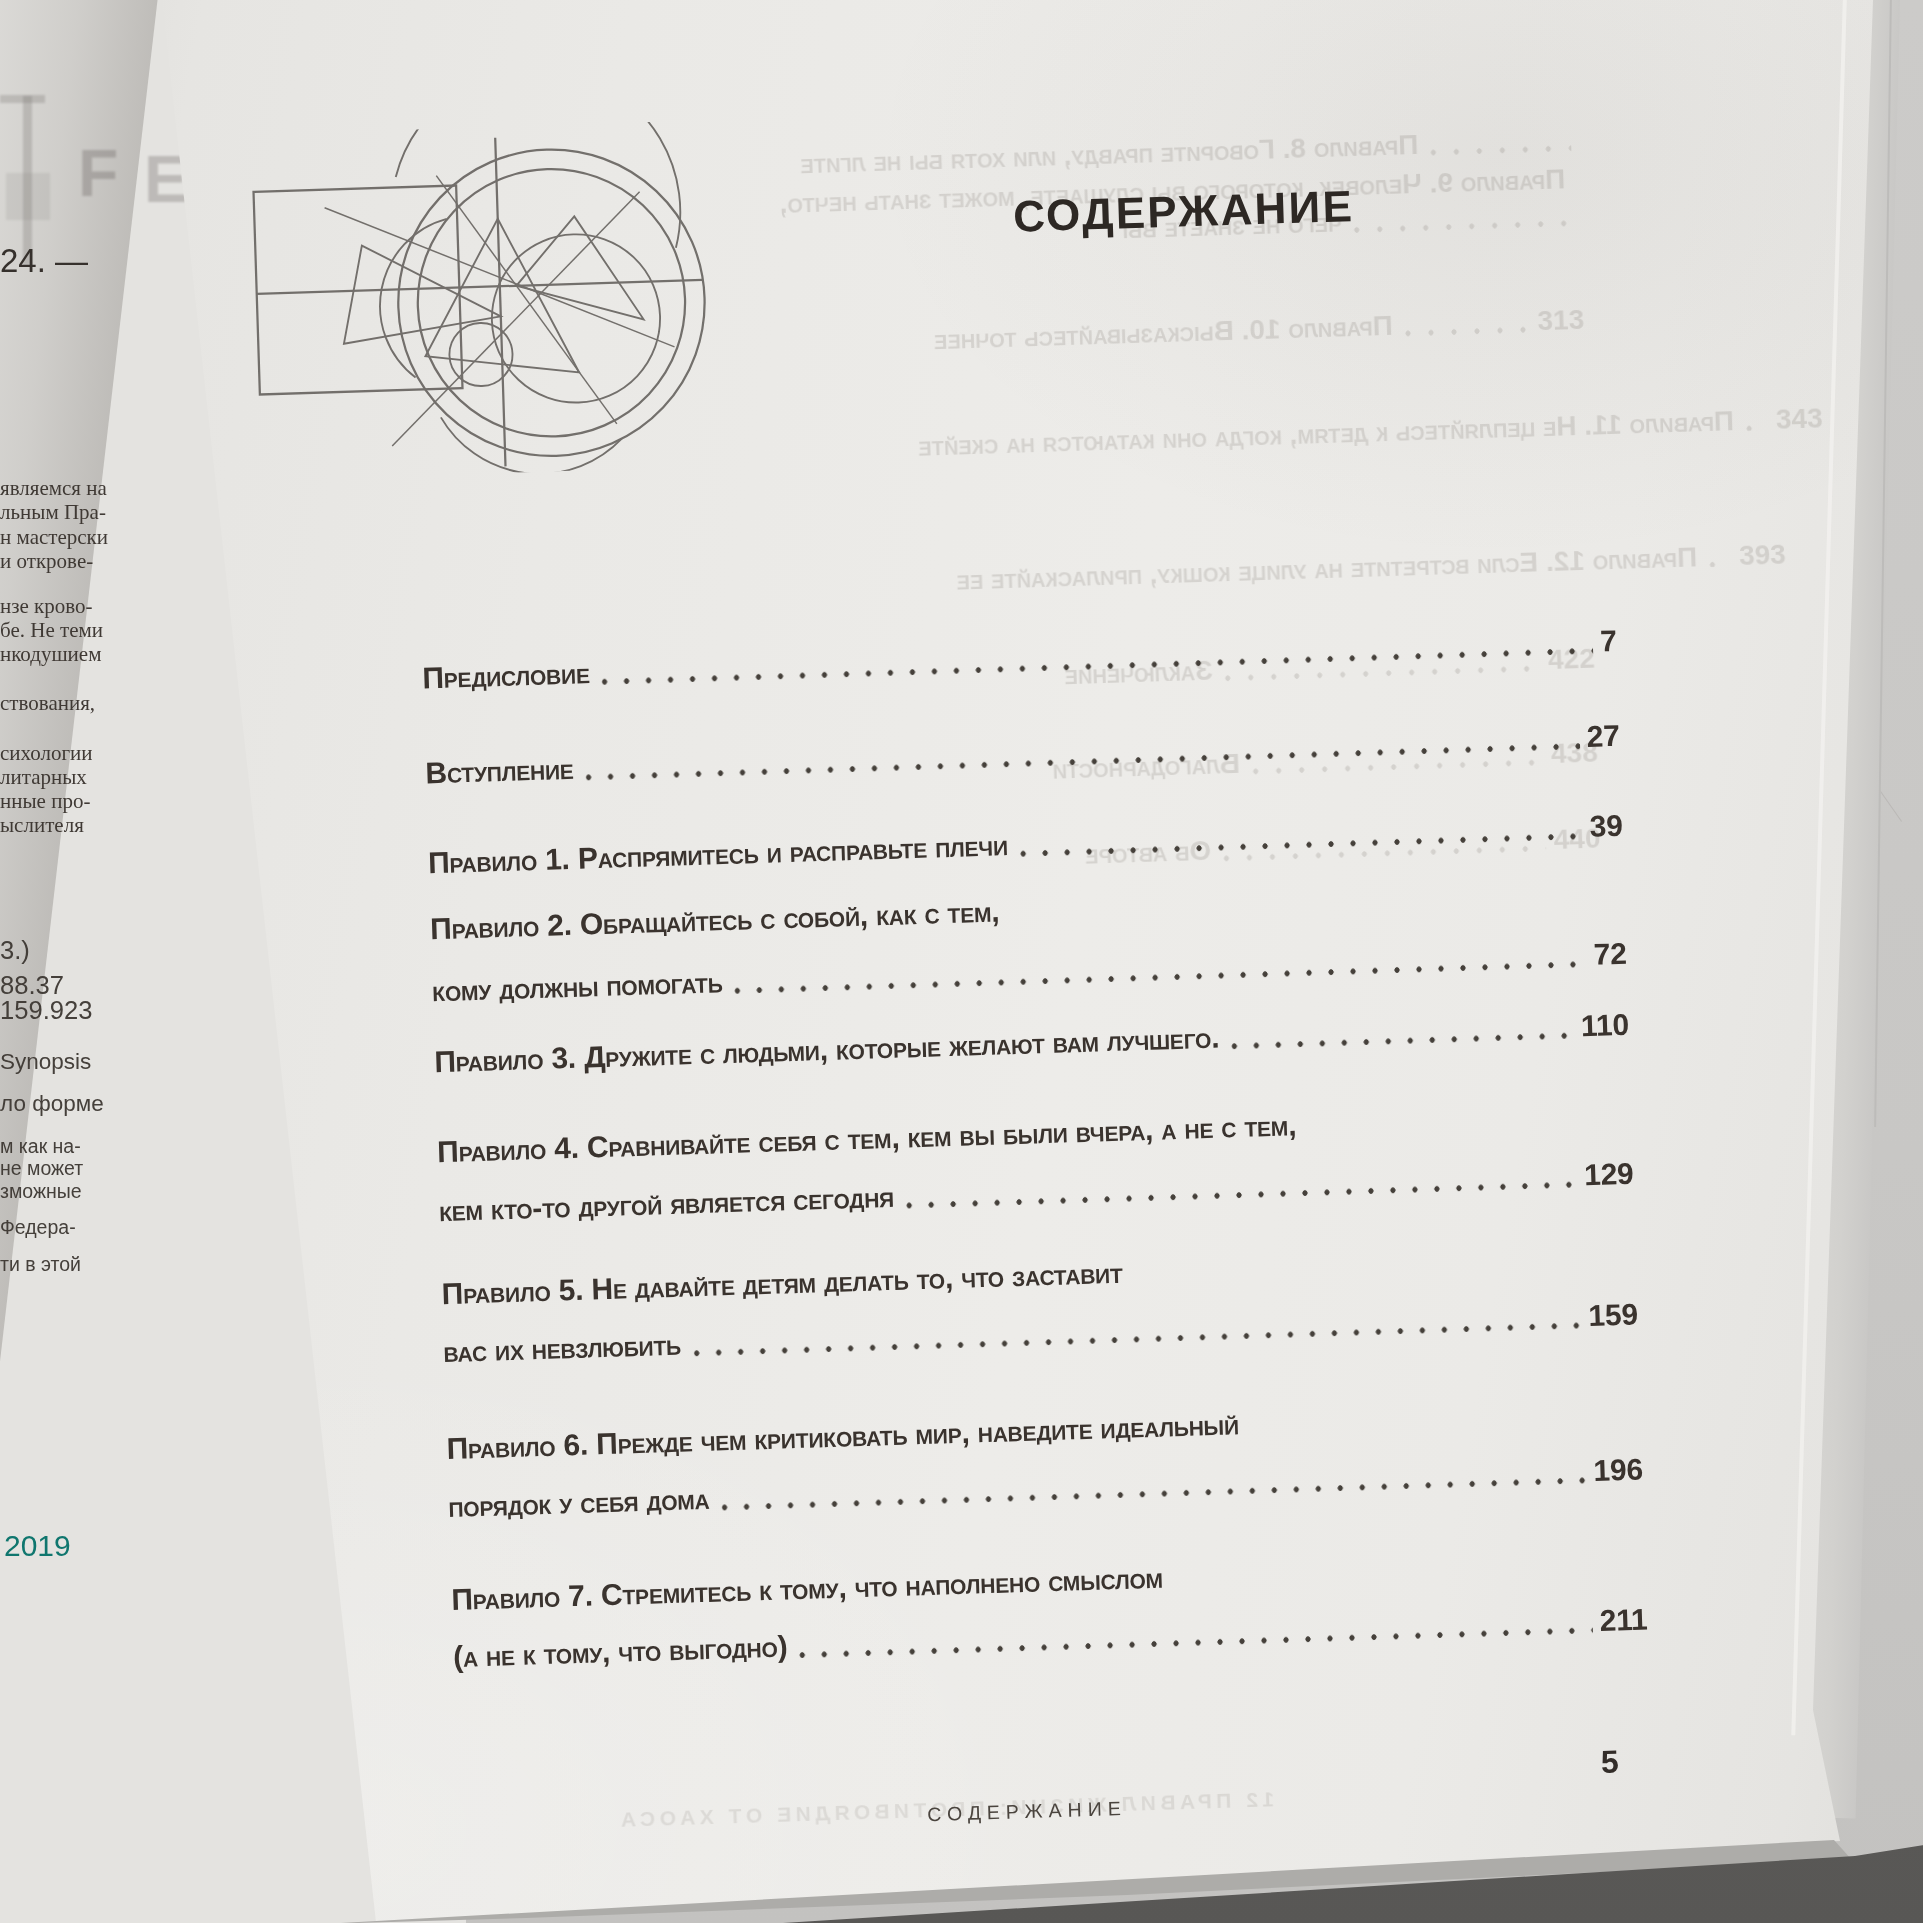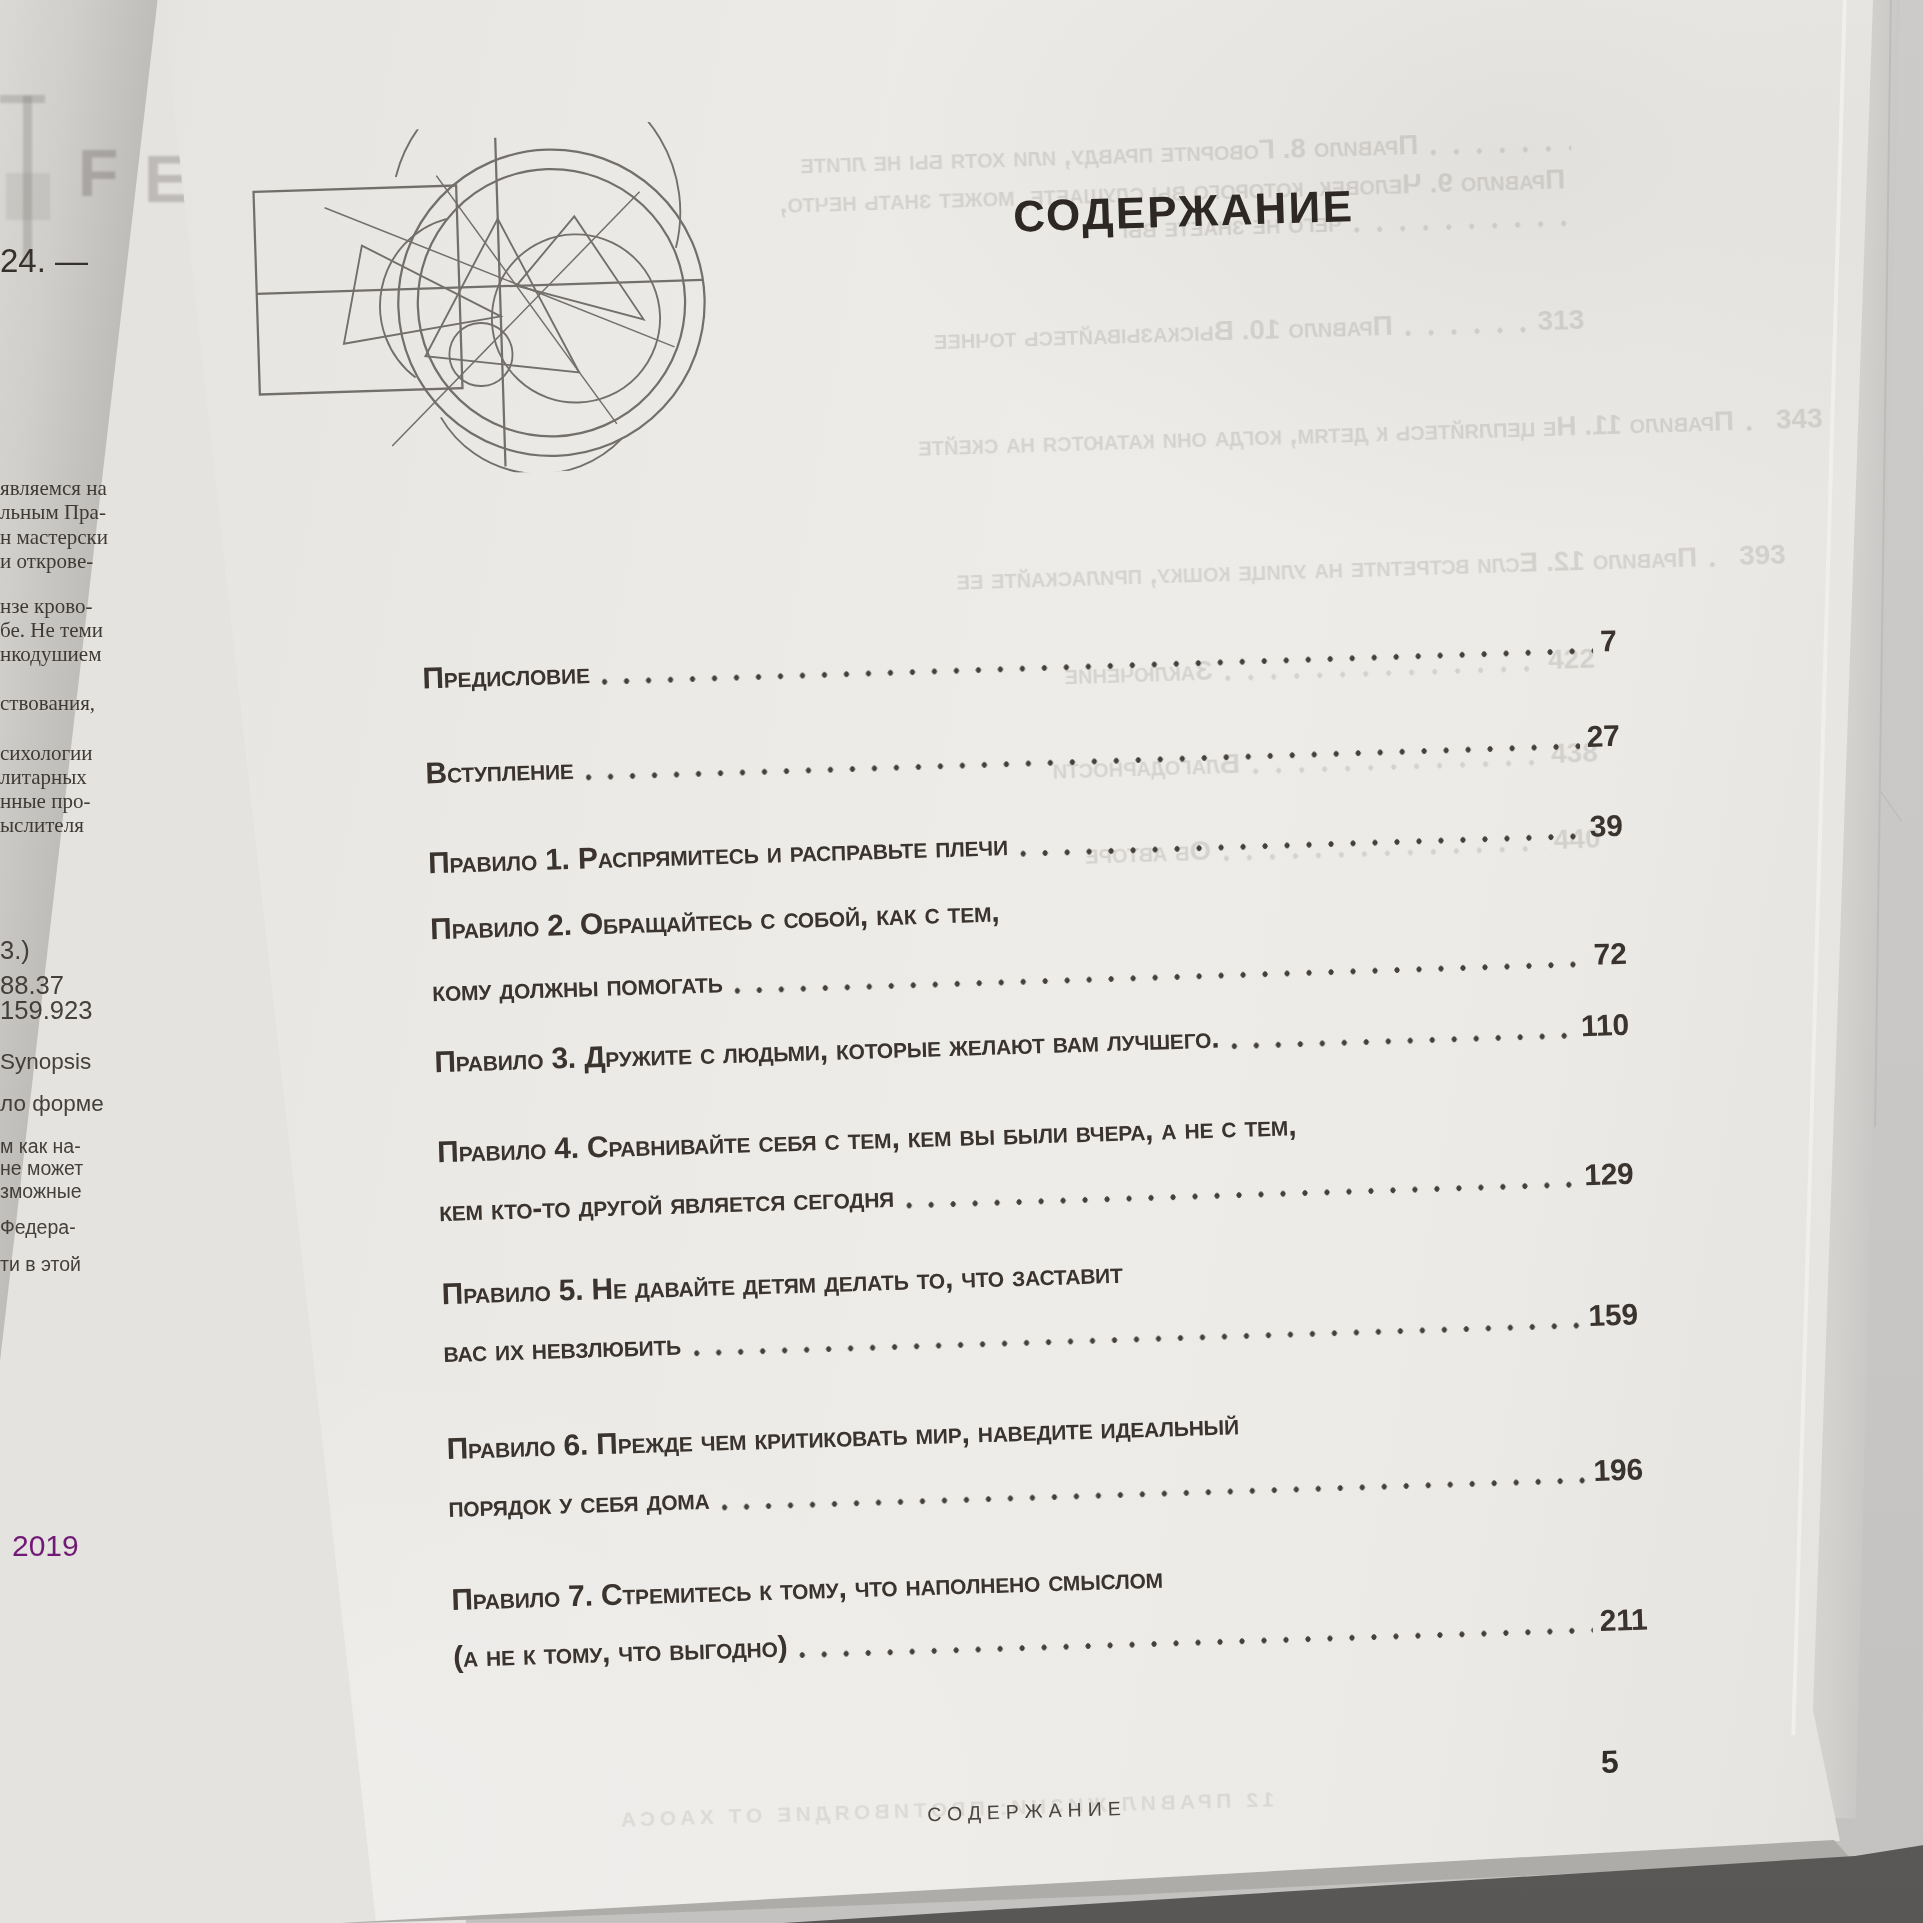--- a/index.html
+++ b/index.html
@@ -109,21 +109,21 @@
   <span class="frag sans" style="left:0;top:971px;font-size:25.6px;">88.37</span>
   <span class="frag sans" style="left:0;top:996px;font-size:25.6px;">159.923</span>
   <span class="frag sans" style="left:0;top:1049px;font-size:22.5px;">Synopsis</span>
   <span class="frag sans" style="left:0;top:1091px;font-size:22.5px;">ло форме</span>
   <span class="frag sans" style="left:0;top:1135px;font-size:19.5px;">м как на-</span>
   <span class="frag sans" style="left:0;top:1157px;font-size:19.5px;">не может</span>
   <span class="frag sans" style="left:0;top:1180px;font-size:19.5px;">зможные</span>
   <span class="frag sans" style="left:0;top:1216px;font-size:19.5px;">Федера-</span>
   <span class="frag sans" style="left:0;top:1253px;font-size:19.5px;">ти в этой</span>
 
-  <span class="frag sans" style="left:12px;top:1529px;font-size:30px;color:#701a75;">2019</span>
+  <span class="frag sans" style="left:4px;top:1529px;font-size:30px;color:#0f766e;">2019</span>
 </div>
 
 <div class="gutter"></div>
 
 <div class="main-page">
   <div class="main-shade"></div>
 
   <div class="content">
 
     <svg class="logo" width="488" height="346" viewBox="0 0 650 460" fill="none" stroke="#56524e" stroke-width="3">

